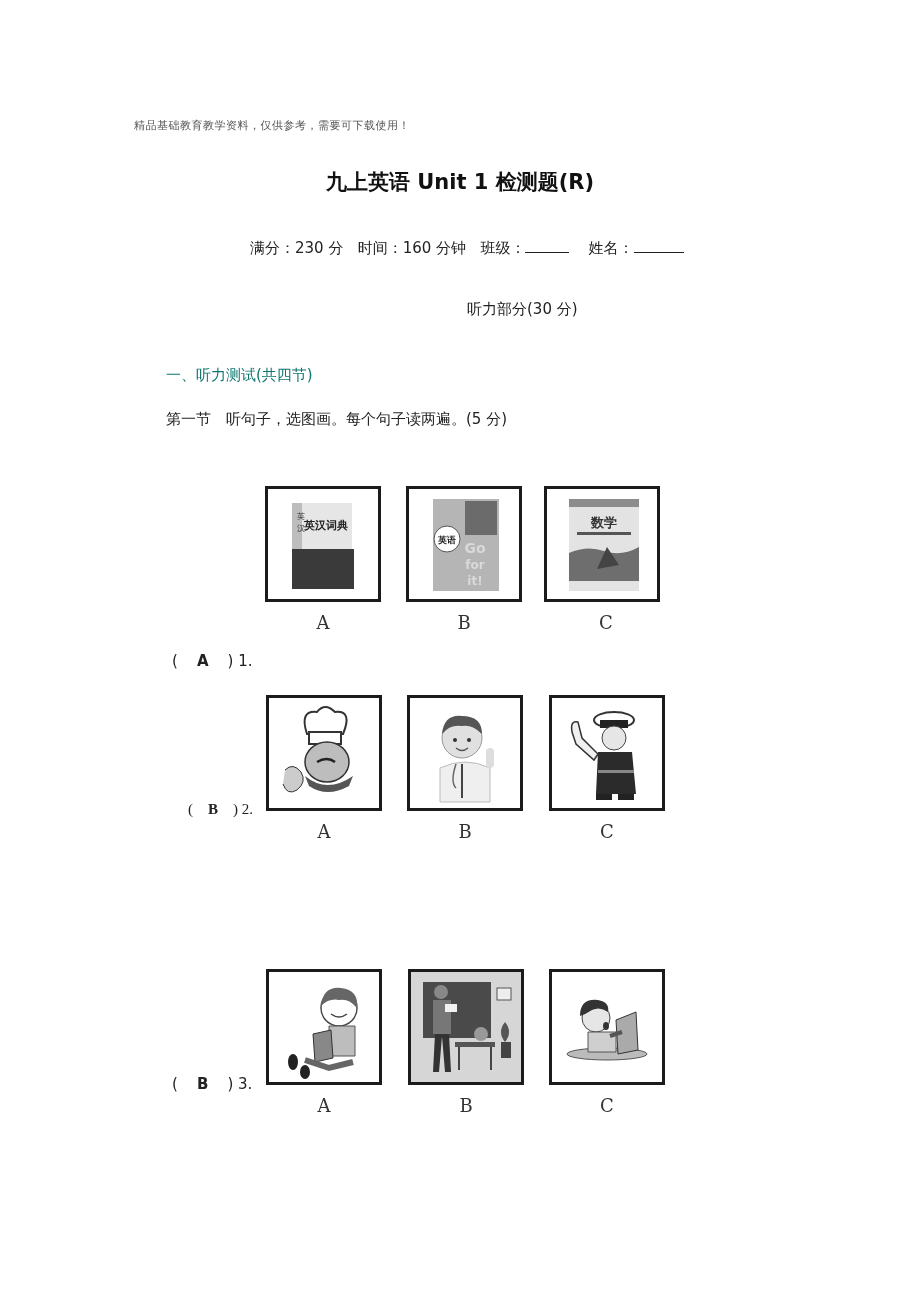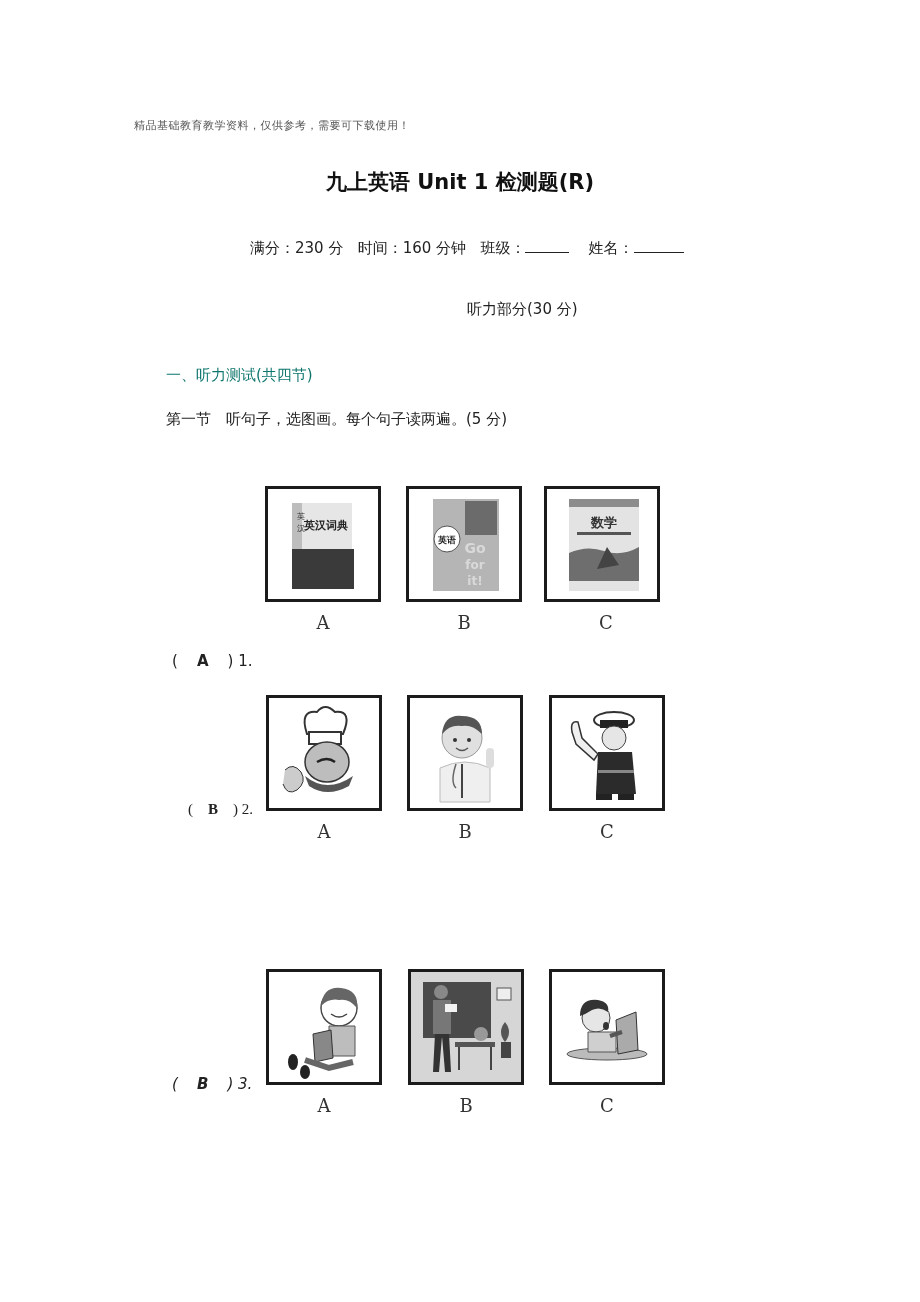--- a/index.html
+++ b/index.html
@@ -120,21 +120,21 @@
     <rect x="46" y="72" width="36" height="3" fill="#888"></rect>
     <path d="M20 34 Q18 22 26 24 L30 40 L46 56 L42 62 L24 46 Z" fill="#f0f0f0" stroke="#333" stroke-width="1.5"></path>
     <rect x="44" y="96" width="16" height="6" fill="#222"></rect>
       <rect x="66" y="96" width="16" height="6" fill="#222"></rect>
   </svg>
 </div>
 <div class="abs opt-letter" style="left:266px; top:821px;">A</div>
 <div class="abs opt-letter" style="left:407px; top:821px;">B</div>
 <div class="abs opt-letter" style="left:549px; top:821px;">C</div>
 
-<div class="abs q-label" style="left:172px; top:1075px;font-style:italic;">(    <span class="ans">B</span>    ) <span>3.</span></div>
+<div class="abs q-label" style="left:172px; top:1075px;">(    <span class="ans">B</span>    ) <span>3.</span></div>
 
 <div class="abs opt-box" style="left:266px; top:969px;">
   <svg viewBox="0 0 110 110">
     <circle cx="70" cy="36" r="18" fill="#fff" stroke="#444" stroke-width="1.5"></circle>
     <path d="M52 34 Q54 14 72 16 Q90 18 88 36 Q80 26 70 28 Q60 26 52 34 Z" fill="#666"></path>
     <path d="M62 42 q8 6 16 0" stroke="#444" fill="none" stroke-width="1.5"></path>
     <path d="M60 54 H86 V84 H60 Z" fill="#bdbdbd" stroke="#555"></path>
     <path d="M44 62 L62 58 L64 86 L46 90 Z" fill="#888" stroke="#333"></path>
     <path d="M36 88 L60 96 L84 90" stroke="#666" fill="none" stroke-width="6"></path>
     <ellipse cx="24" cy="90" rx="5" ry="8" fill="#222"></ellipse>

